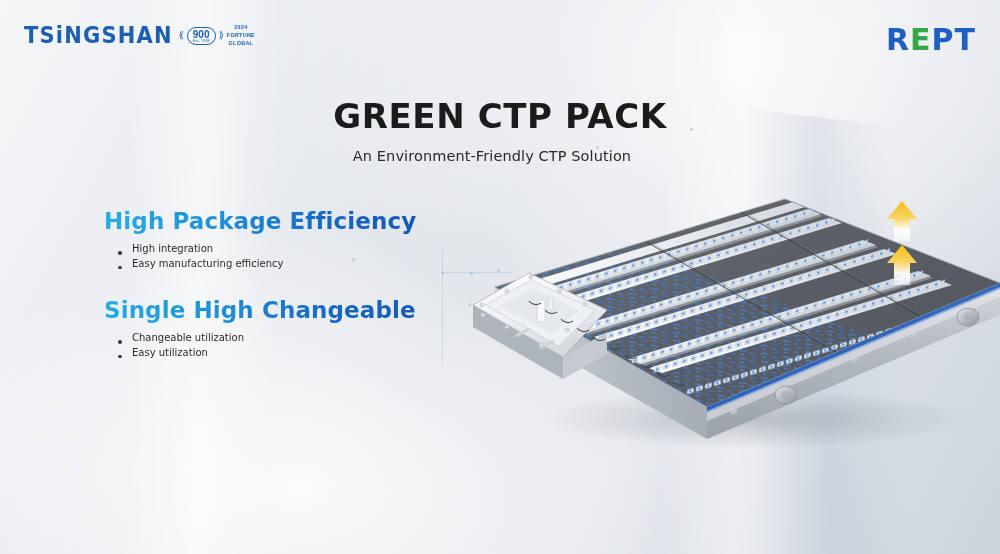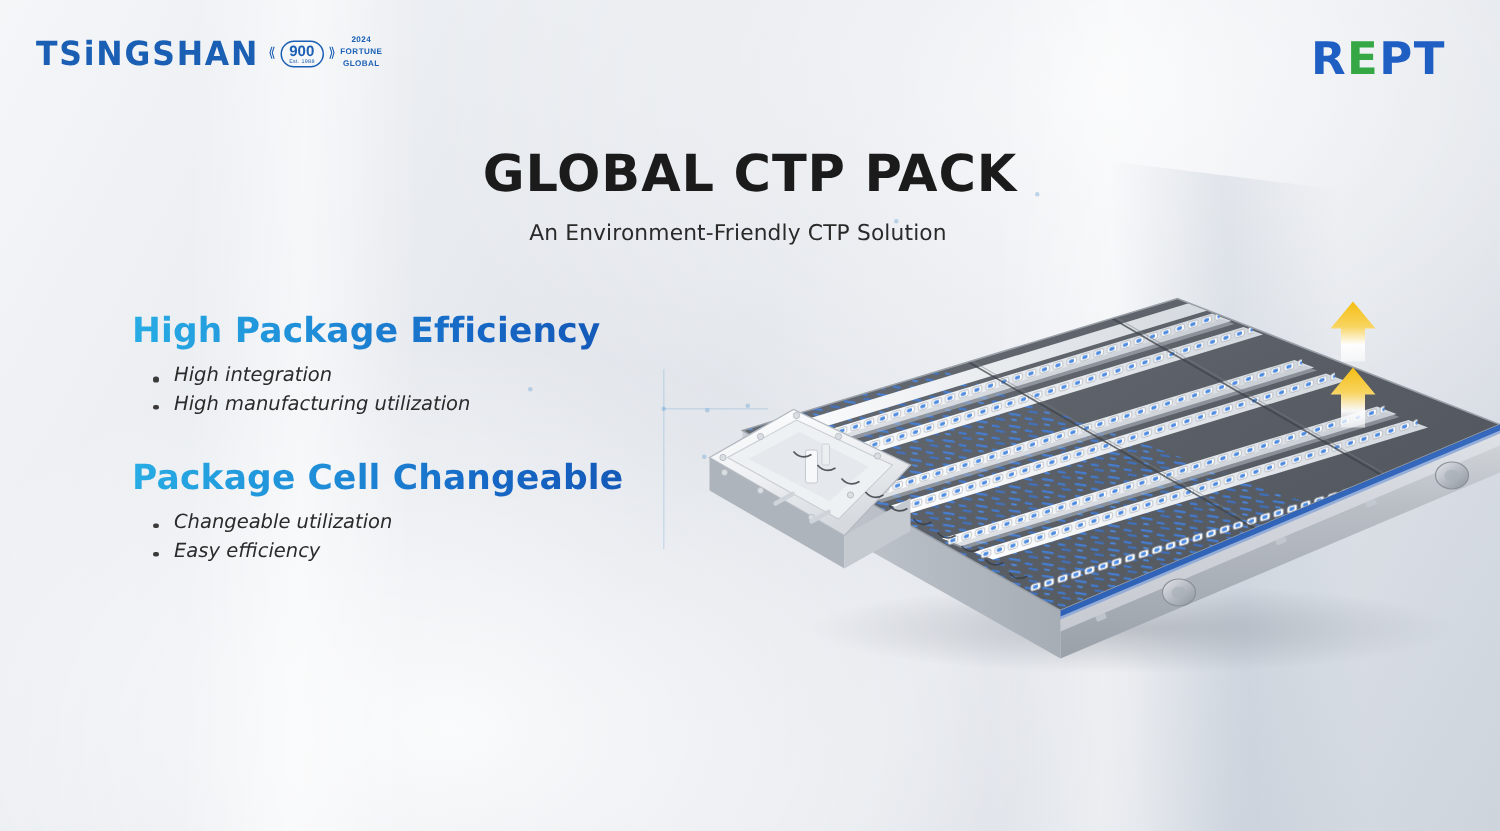--- a/index.html
+++ b/index.html
@@ -41,54 +41,53 @@
   }
   .ts-badge{display:flex;align-items:center;gap:3px;}
   .wreath{font-size:9px;color:#1a5fb4;line-height:1;}
   .ts-500{
     border:1.4px solid #1a5fb4;border-radius:9px;
     padding:1px 5px;font-size:10px;font-weight:700;color:#1a5fb4;line-height:1.1;
   }
   .ts-500 .sub{display:block;font-size:3.6px;letter-spacing:.2px;font-weight:400;text-align:center;}
   .ts-fortune{font-size:5.4px;line-height:1.45;color:#1a5fb4;font-weight:700;letter-spacing:.3px;text-align:center;}
 
-  #rept-logo{position:absolute;right:36px;top:22px;font-size:30px;font-weight:700;letter-spacing:1px;
+  #rept-logo{position:absolute;right:24px;top:22px;font-size:30px;font-weight:700;letter-spacing:1px;
     font-family:"DejaVu Sans", sans-serif;}
   #rept-logo .r{color:#1f5fc4;}
   #rept-logo .e{color:#35a845;}
   #rept-logo .p{color:#1f5fc4;}
   #rept-logo .t{color:#1f5fc4;}
 
   
   #title-block{position:absolute;left:0;right:0;top:96px;text-align:center;}
   #main-title{
     font-family:"DejaVu Sans", sans-serif;
     font-size:34px;font-weight:700;color:#1b1b1b;letter-spacing:.6px;margin:0;
   }
   #subtitle{
     font-family:"DejaVu Sans", sans-serif;
     font-size:14.5px;color:#2a2a2a;margin:12px 16px 0 0;letter-spacing:.1px;
   }
 
   
   #features{position:absolute;left:88px;top:208px;width:330px;}
-  .feature{margin-bottom:26px;}
+  .feature{margin-bottom:26px;margin-left:16px;}
   .feature-heading{
     font-family:"DejaVu Sans", sans-serif;
     font-size:23px;font-weight:700;margin:0 0 8px 0;letter-spacing:.1px;
     background:linear-gradient(90deg,#27ace4 0%,#1f8ed8 38%,#1668c6 72%,#1459b8 100%);
     -webkit-background-clip:text;background-clip:text;
     -webkit-text-fill-color:transparent;color:transparent;
     display:inline-block;
   }
   .bullets{list-style:none;margin:0;padding:0 0 0 14px;}
   .bullets li{
-    position:relative;font-size:13px;color:#2b2b2b;line-height:1.45;padding-left:14px;
-    font-family:"DejaVu Sans", sans-serif;
-    font-style:italic;
+    position:relative;font-size:10px;color:#2b2b2b;line-height:1.45;padding-left:14px;
+    font-family:"DejaVu Sans", sans-serif;
   }
   .bullets li:before{
     content:"";position:absolute;left:0;top:9px;width:3.5px;height:3.5px;border-radius:50%;background:#3a3a3a;
   }
 
   
   #pack-figure{position:absolute;left:455px;top:175px;width:545px;height:280px;}
   #pack-svg{width:100%;height:100%;display:block;}
 </style>
 </head>
@@ -125,39 +124,39 @@
         <span>GLOBAL</span>
       </span>
     </span>
   </div>
 
   <div id="rept-logo">
     <span class="r">R</span><span class="e">E</span><span class="p">P</span><span class="t">T</span>
   </div>
 
   <div id="title-block">
-    <h1 id="main-title">GLOBAL CTP PACK</h1>
+    <h1 id="main-title">GREEN CTP PACK</h1>
     <p id="subtitle">An Environment-Friendly CTP Solution</p>
   </div>
 
   <div id="features">
 
     <div class="feature">
       <div class="feature-heading">High Package Efficiency</div>
       <ul class="bullets">
         <li>High integration</li>
-        <li>High manufacturing utilization</li>
+        <li>Easy manufacturing efficiency</li>
       </ul>
     </div>
 
     <div class="feature">
-      <div class="feature-heading">Package Cell Changeable</div>
+      <div class="feature-heading">Single High Changeable</div>
       <ul class="bullets">
         <li>Changeable utilization</li>
-        <li>Easy efficiency</li>
+        <li>Easy utilization</li>
       </ul>
     </div>
 
   </div>
 
   <div id="pack-figure">
     <svg id="pack-svg" viewBox="0 0 545 280">
       <defs>
         <linearGradient id="gTop" x1="0" y1="0" x2="1" y2="1">
           <stop offset="0" stop-color="#585d65"></stop>

